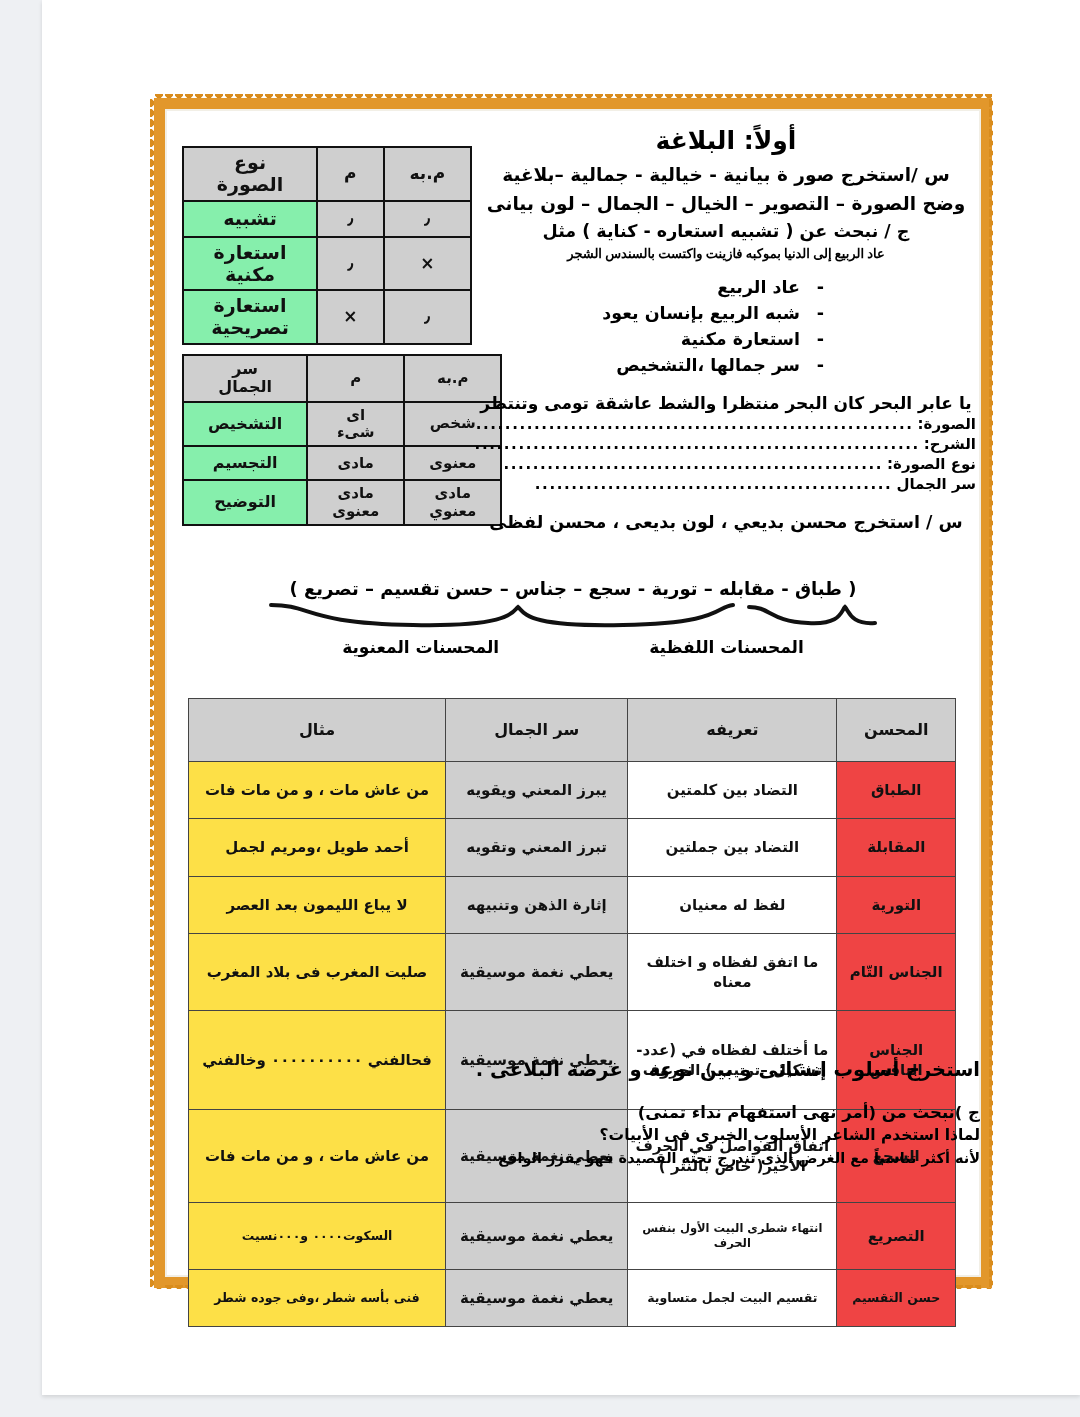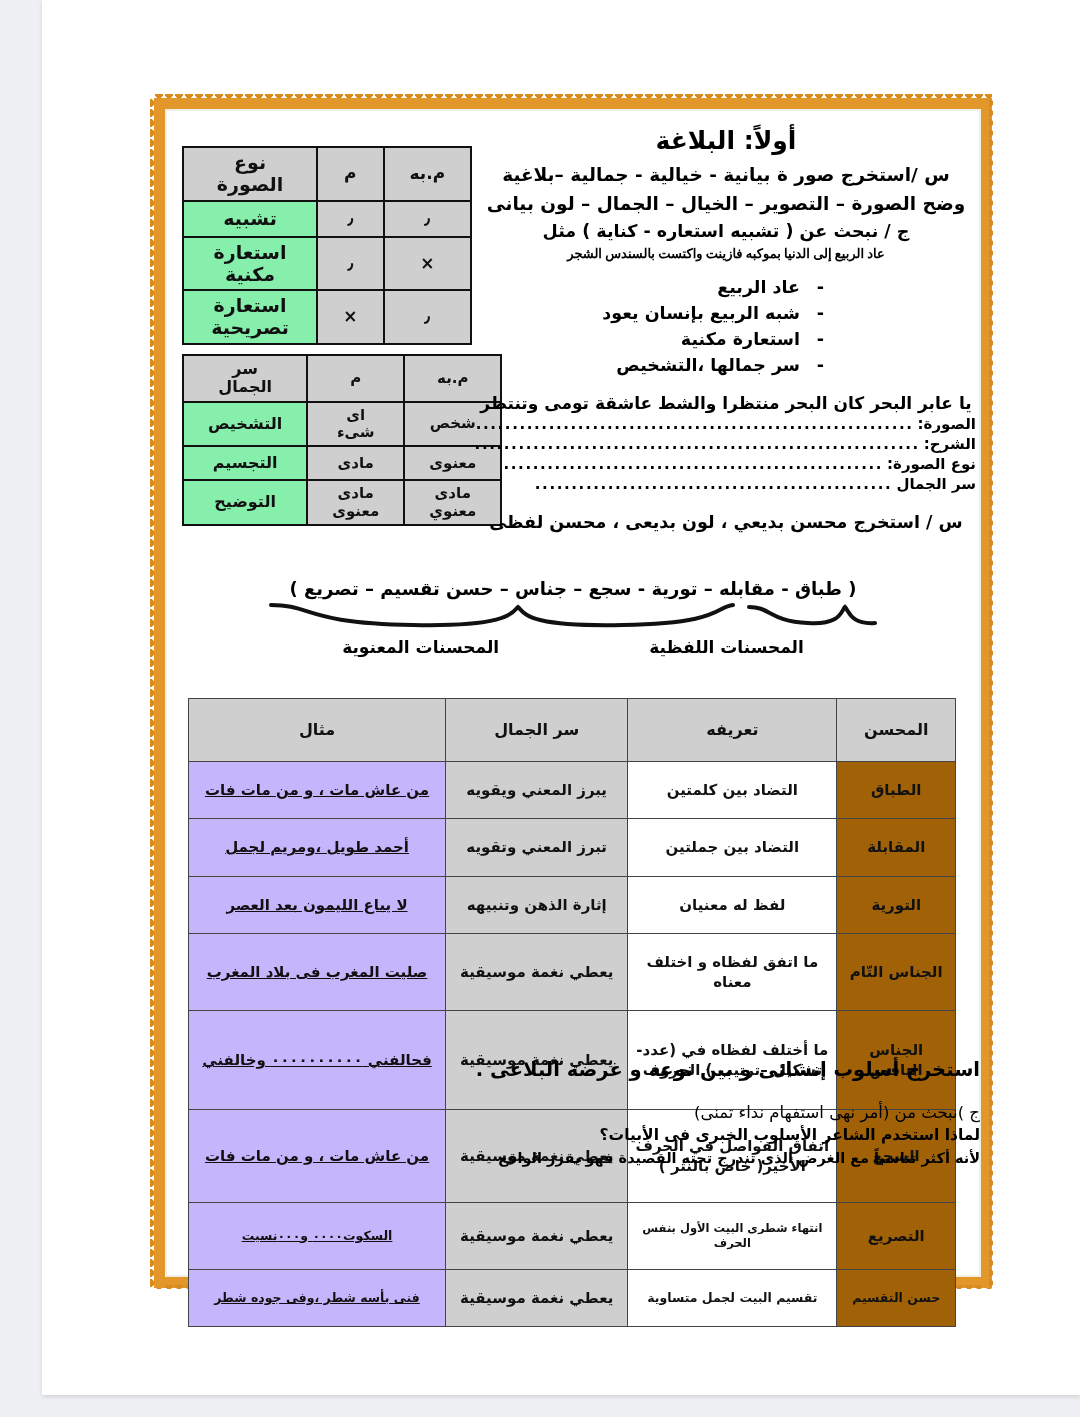--- a/index.html
+++ b/index.html
@@ -261,39 +261,38 @@
     color: #111;
     padding: 18px 5px;
     line-height: 1.35;
   }
   #tbl-main thead th {
     background: #cfcfcf;
     font-size: 16px;
     height: 26px;
   }
   #tbl-main td.col-mohassen {
-    background: #a16207;
+    background: #ef4444;
     width: 112px;
     font-size: 15px;
   }
   #tbl-main td.col-def {
     background: #ffffff;
     width: 212px;
     font-size: 15px;
   }
   #tbl-main td.col-secret {
     background: #cfcfcf;
     width: 182px;
     font-size: 15px;
   }
   #tbl-main td.col-example {
-    background: #c4b5fd;
+    background: #fde047;
     width: 262px;
     font-size: 15px;
-    text-decoration: underline;
   }
   #tbl-main td.small   { font-size: 12.5px; line-height: 1.3; }
   #tbl-main td.xsmall  { font-size: 11.5px; line-height: 1.3; }
   #tbl-main td.tall    { height: 62px; }
   #tbl-main td.tall2   { height: 56px; }
 
   
   #bottom-block {
     position: absolute;
     left: 0; right: 0;
@@ -301,21 +300,21 @@
     text-align: right;
   }
   .b-main {
     font-size: 19.5px;
     font-weight: bold;
     letter-spacing: .2px;
   }
   .b-sub1 {
     margin-top: 22px;
     font-size: 16.5px;
-    font-weight: normal;
+    font-weight: bold;
   }
   .b-sub2 {
     margin-top: 4px;
     font-size: 15.5px;
     font-weight: bold;
   }
   .b-sub3 {
     margin-top: 6px;
     font-size: 14.5px;
     font-weight: bold;

